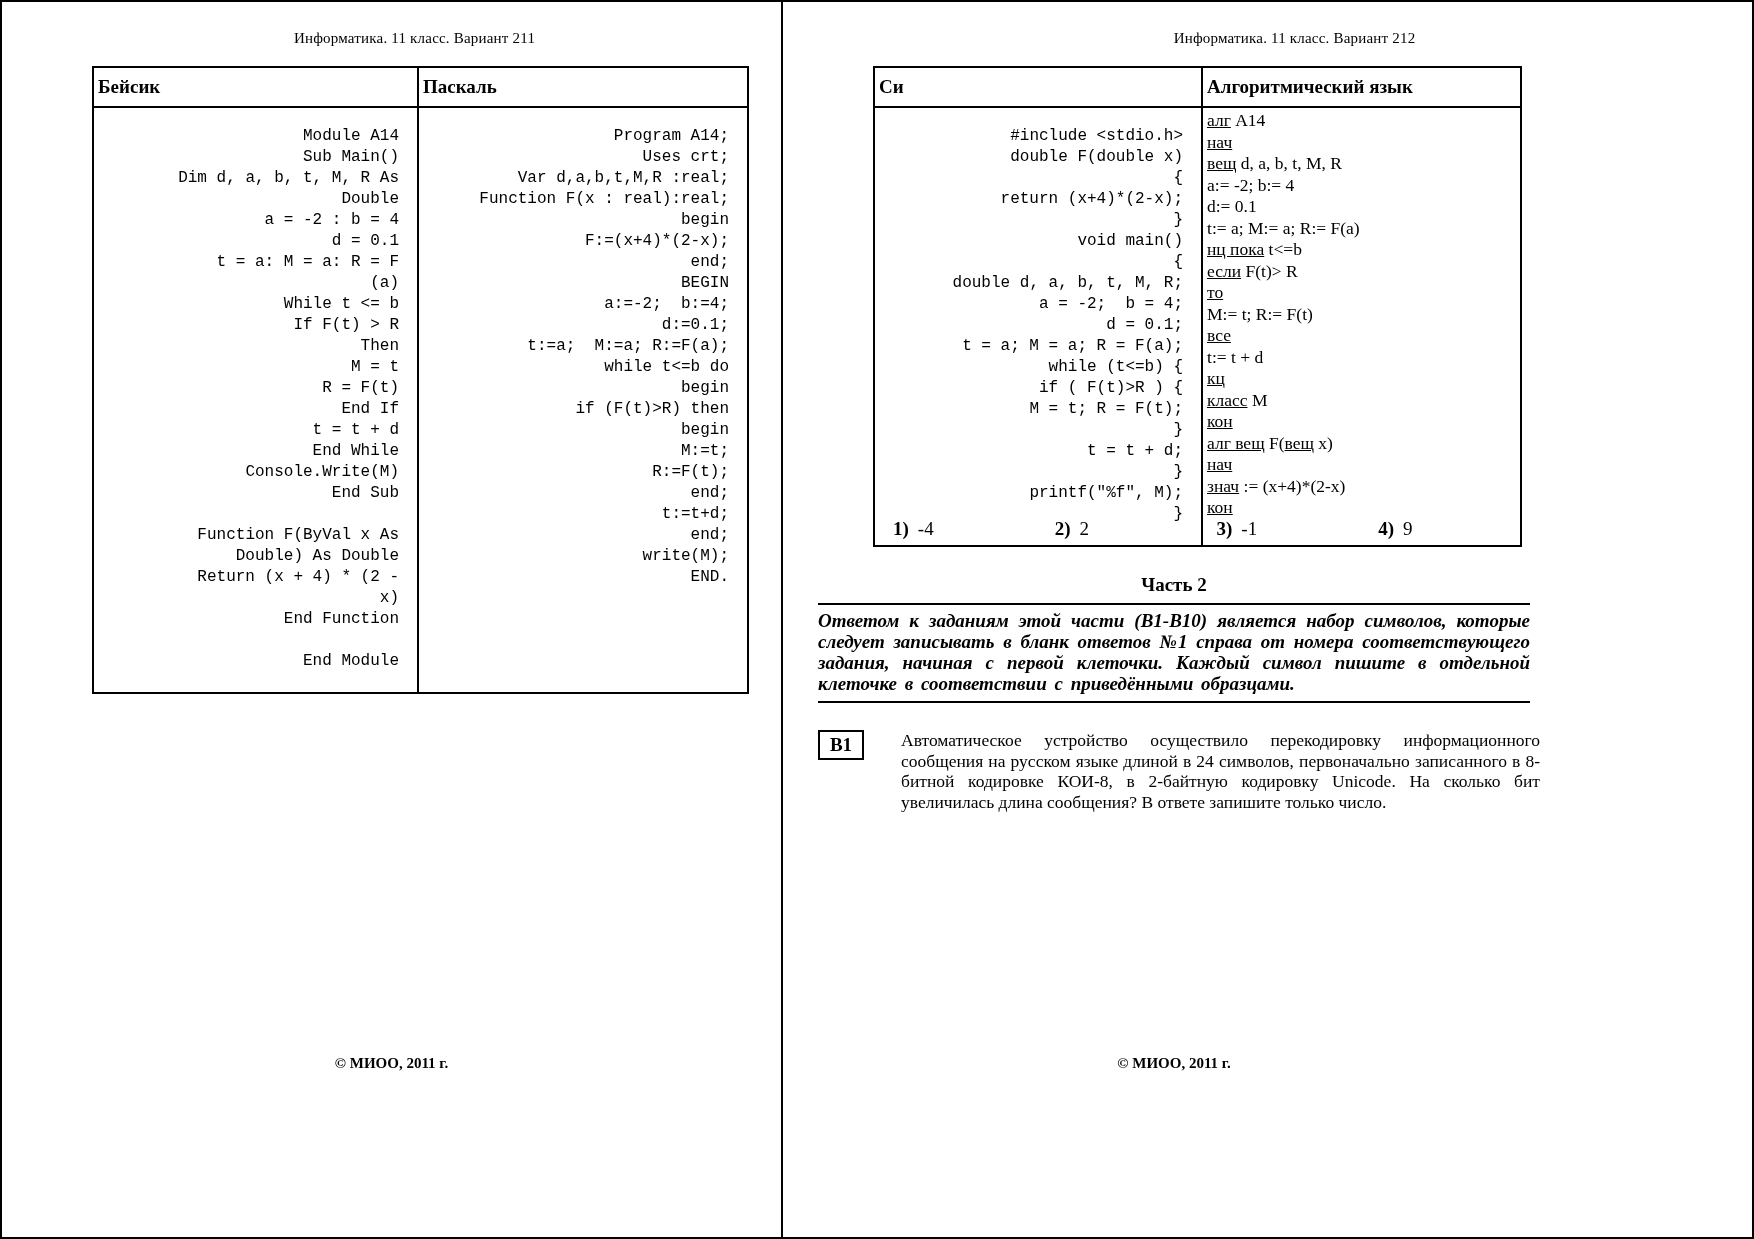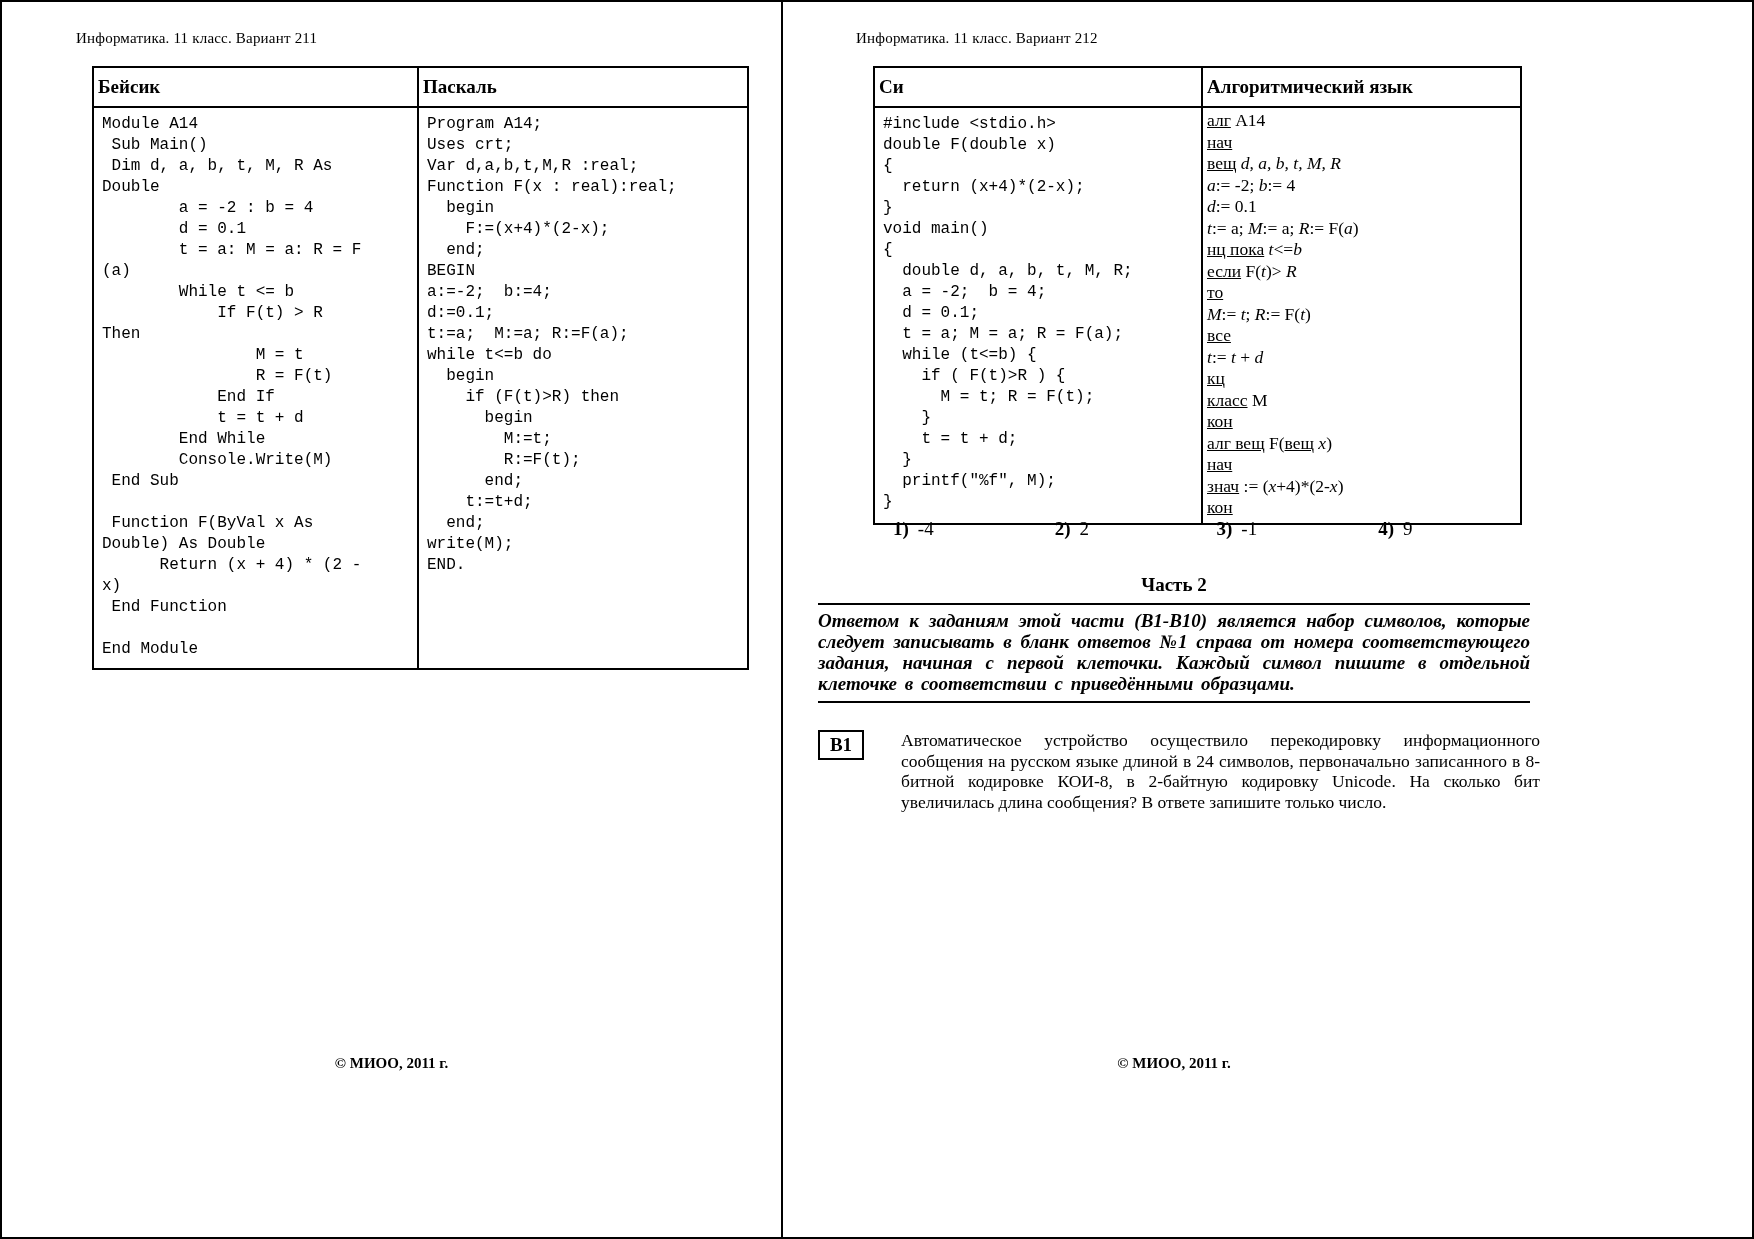--- a/index.html
+++ b/index.html
@@ -12,48 +12,48 @@
     background: #fff;
     border: 2px solid #000;
     display: flex;
   }
   .page { position: relative; height: 100%; }
   .page-left { width: 781px; border-right: 2px solid #000; }
   .page-right { flex: 1; }
 
   .page-header {
     position: absolute; top: 28px;
-    display: flex; justify-content: flex-start;
+    display: flex; justify-content: center;
     font-size: 15px; letter-spacing: 0.2px; margin-left: 39px;
   }
   .page-left  .page-header { left: 35px; right: 28px; }
   .page-right .page-header { left: 34px; right: 19px; }
 
   .code-table {
     position: absolute; top: 64px;
     border-collapse: collapse; table-layout: fixed;
     border: 2px solid #000;
   }
   .code-table-left  { left: 90px; width: 655px; }
   .code-table-right { left: 90px; width: 647px; }
   .code-table th, .code-table td { border: 2px solid #000; }
   .code-table th {
     font-family: "Liberation Serif", serif;
     font-size: 19px; font-weight: bold; text-align: left;
     padding: 2px 4px; height: 40px;
   }
   .code-table td { vertical-align: top; padding: 2px 2px 4px 4px; overflow: hidden; }
   pre.code {
-    margin: 4px;
+    margin: 16px;
     font-family: "Liberation Mono", "DejaVu Sans Mono", monospace;
-    font-size: 16px; line-height: 21px; white-space: pre;
+    font-size: 16px; line-height: 21px; white-space: pre; text-align: right;
   }
   .algo { font-size: 17.5px; line-height: 21.5px; }
   .algo .u { text-decoration: underline; font-family: Liberation Serif, serif; }
-  .algo .i { font-style: italic; }
+  .algo .i { }
 
   .answers {
     position: absolute; top: 516px; left: 90px; width: 647px;
     display: flex; font-size: 19px;
   }
   .answer-item { flex: 1; padding-left: 20px; white-space: nowrap; }
   .answer-item b { font-weight: bold; }
   .answer-item .val { margin-left: 9px; }
 
   .part2-heading {

